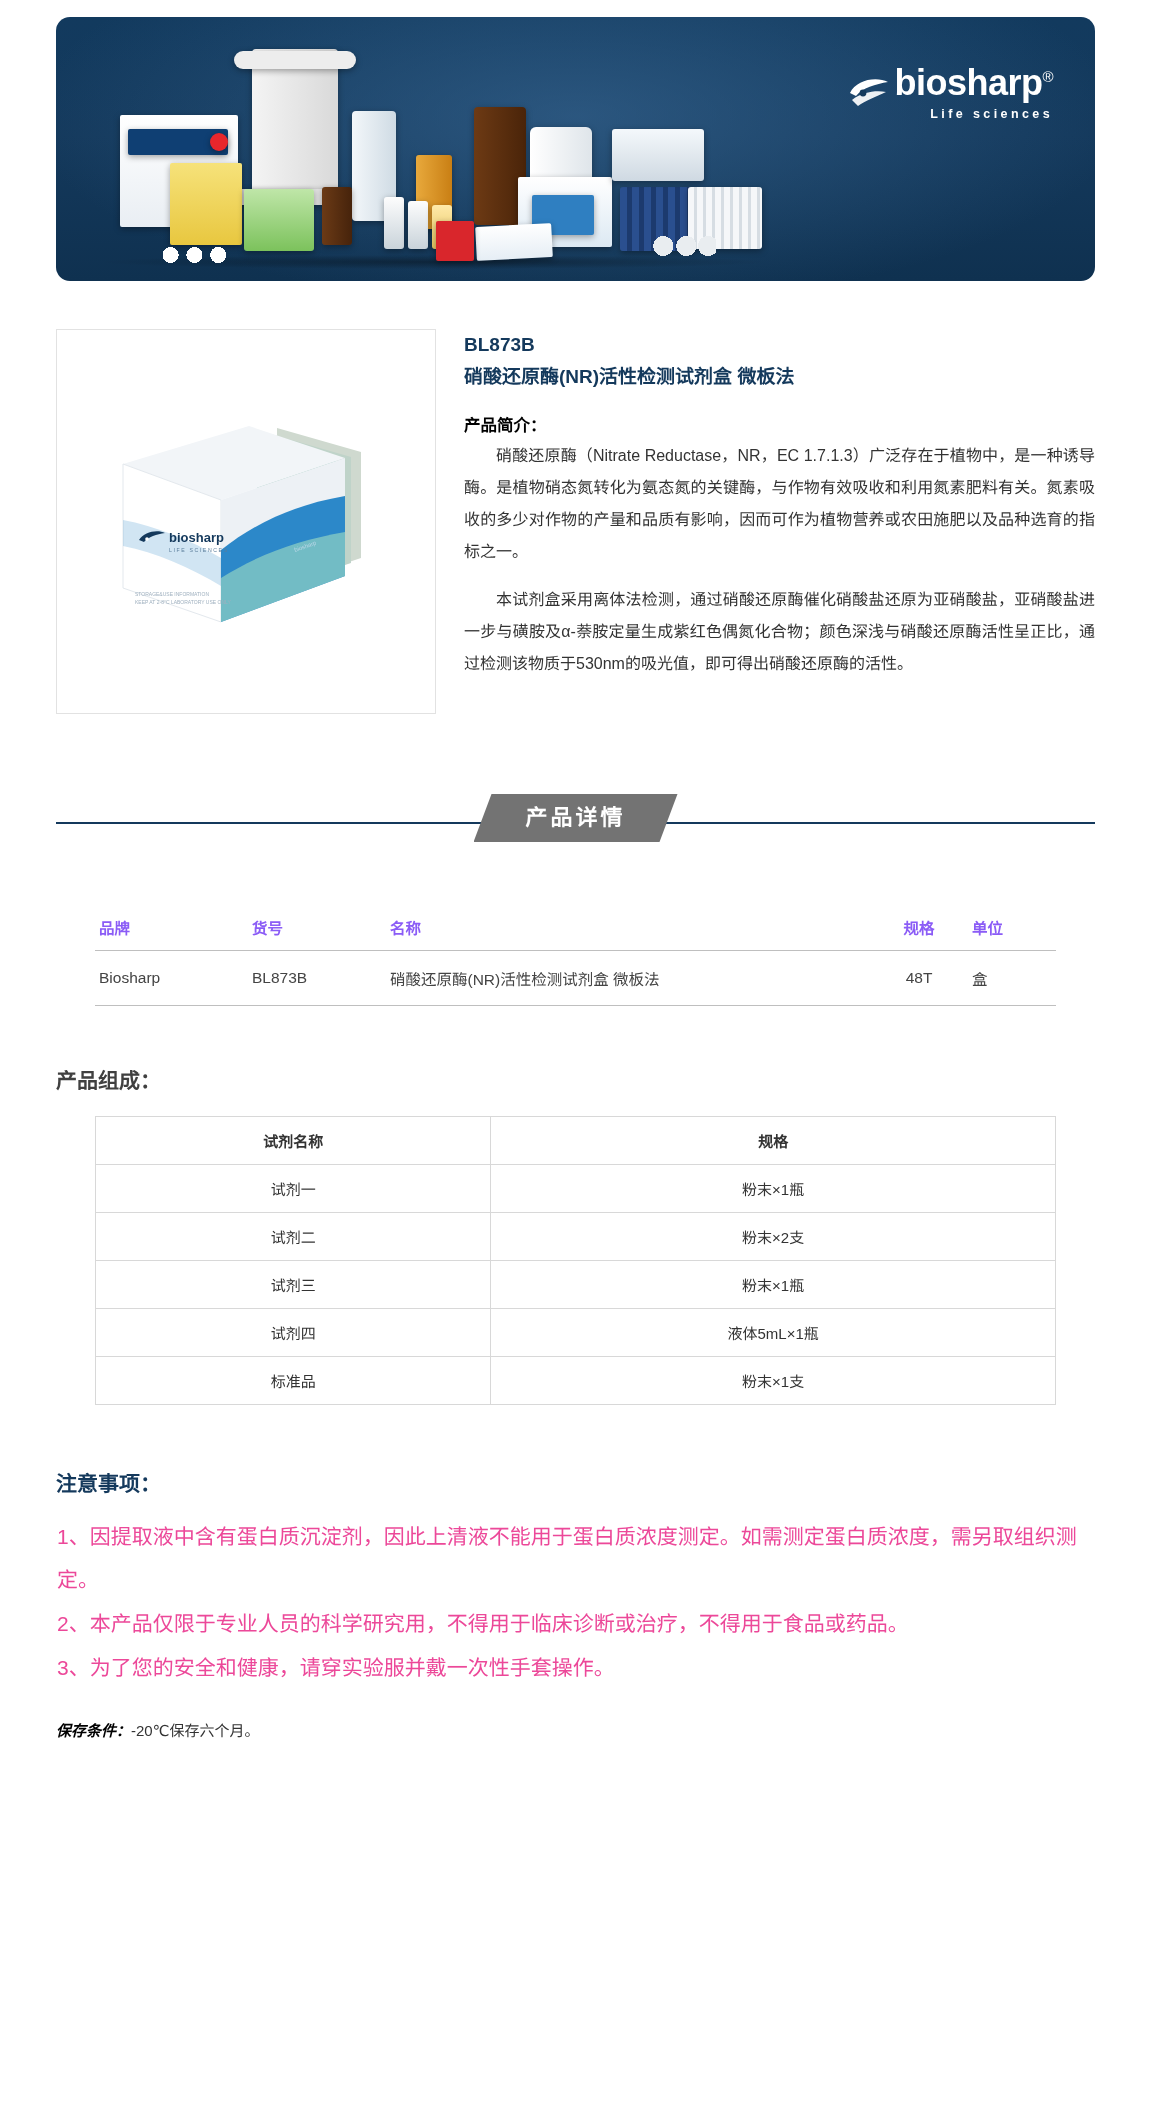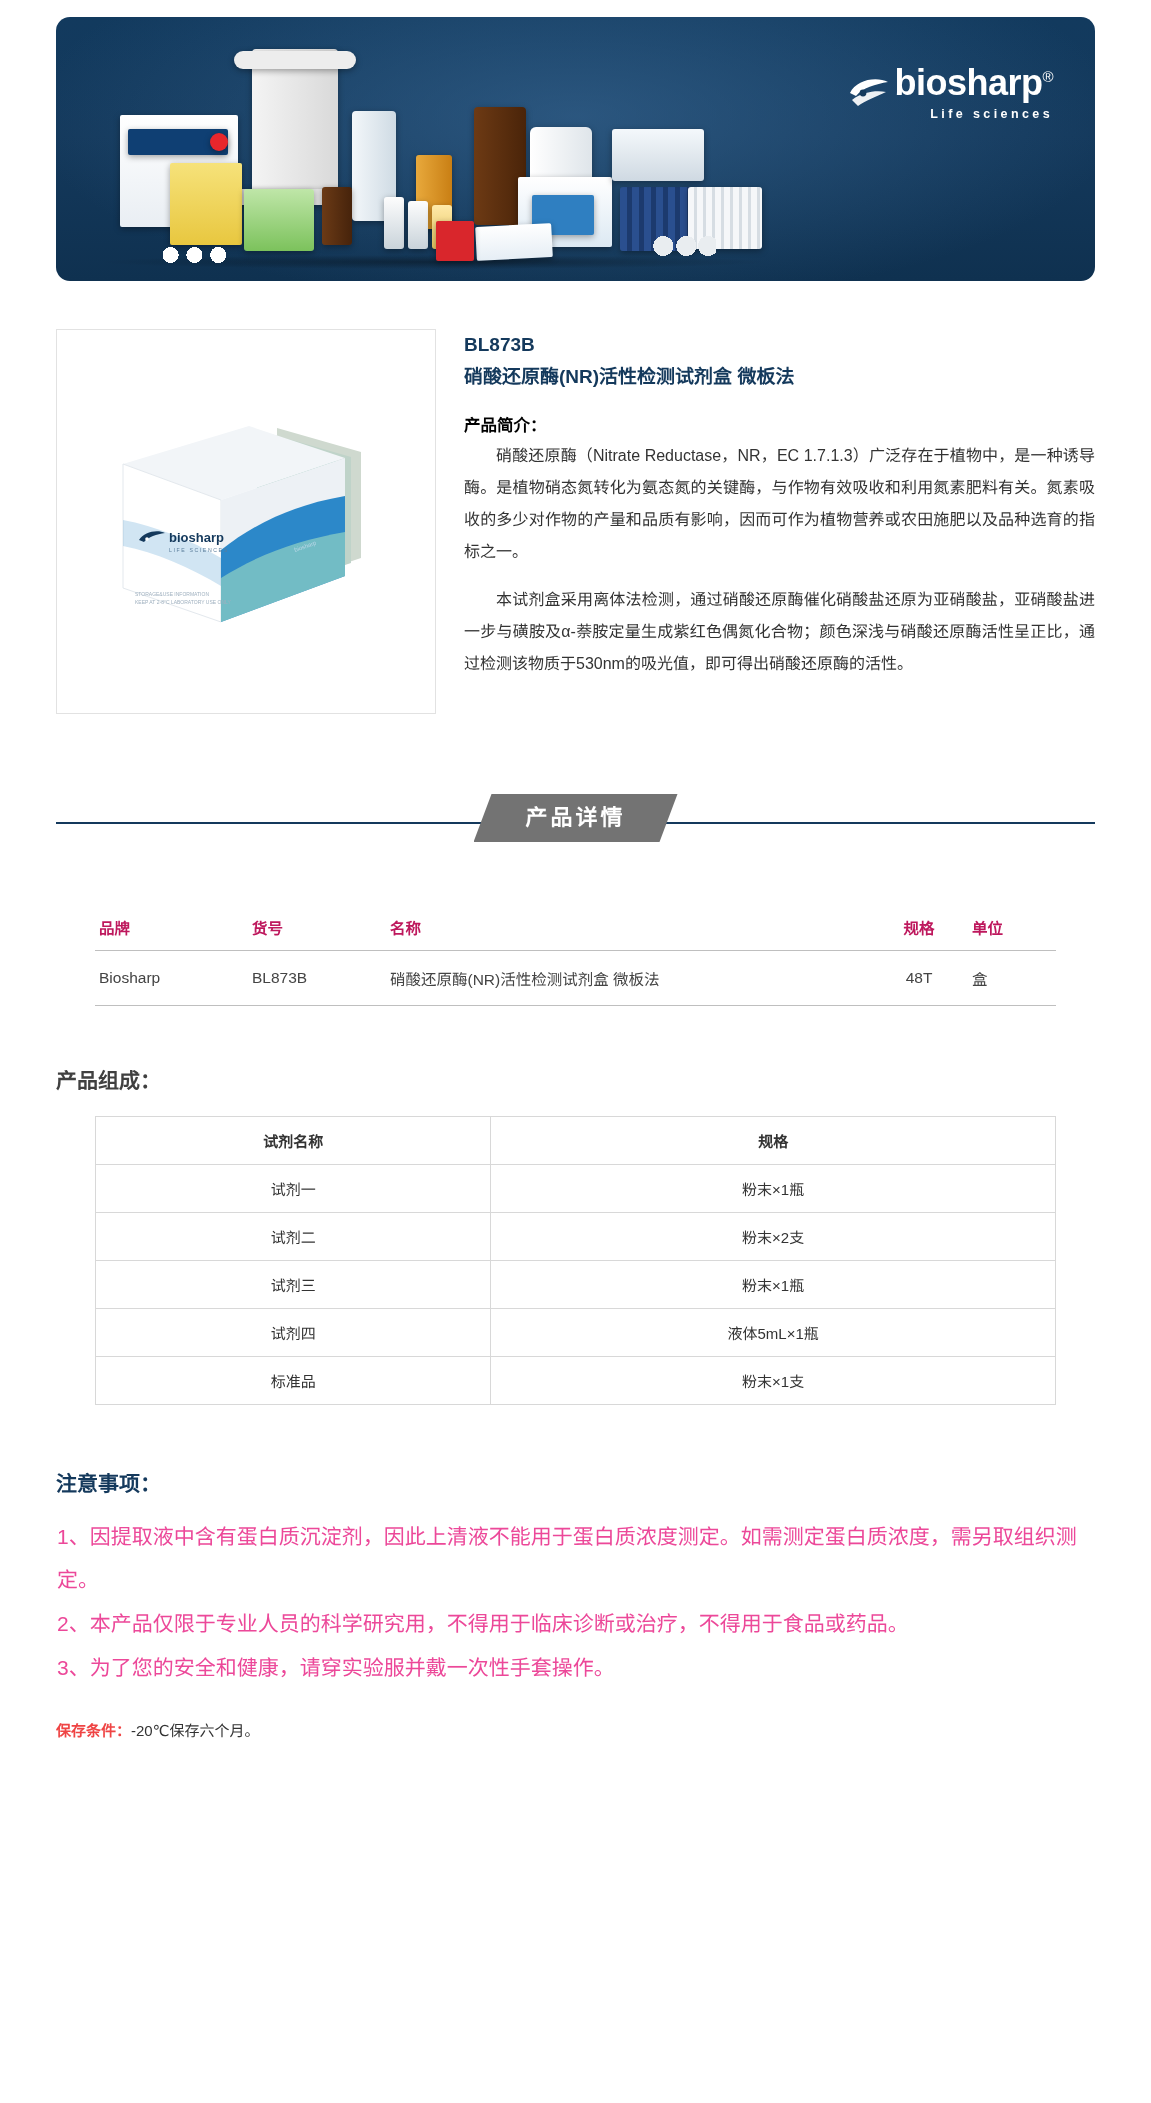--- a/index.html
+++ b/index.html
@@ -190,21 +190,21 @@
     margin: 56px 95px 0 95px;
   }
   table.spec-tb {
     width: 100%;
     border-collapse: collapse;
     font-size: 15.5px;
   }
   table.spec-tb th {
     text-align: left;
     font-weight: bold;
-    color: #be185d;
+    color: #8b5cf6;
     padding: 10px 4px 12px 4px;
     border-bottom: 1px solid #bfbfbf;
     font-size: 15.5px;
   }
   table.spec-tb td {
     text-align: left;
     padding: 16px 4px 16px 4px;
     border-bottom: 1px solid #bfbfbf;
     color: #444444;
   }
@@ -254,21 +254,21 @@
     font-size: 21px;
     line-height: 2.05;
     margin: 1px;
     color: #ec4899;
   }
   .storage {
     margin: 30px 56px 40px 56px;
     font-size: 15px;
     color: #333333;
   }
-  .storage b { color: #ef4444; }
+  .storage b { color: #000000; font-style: italic; }
 </style>
 </head>
 <body>
 
 <div class="page">
 
   <div class="hero">
     <div class="hero-glow"></div>
 
     <div class="montage">

